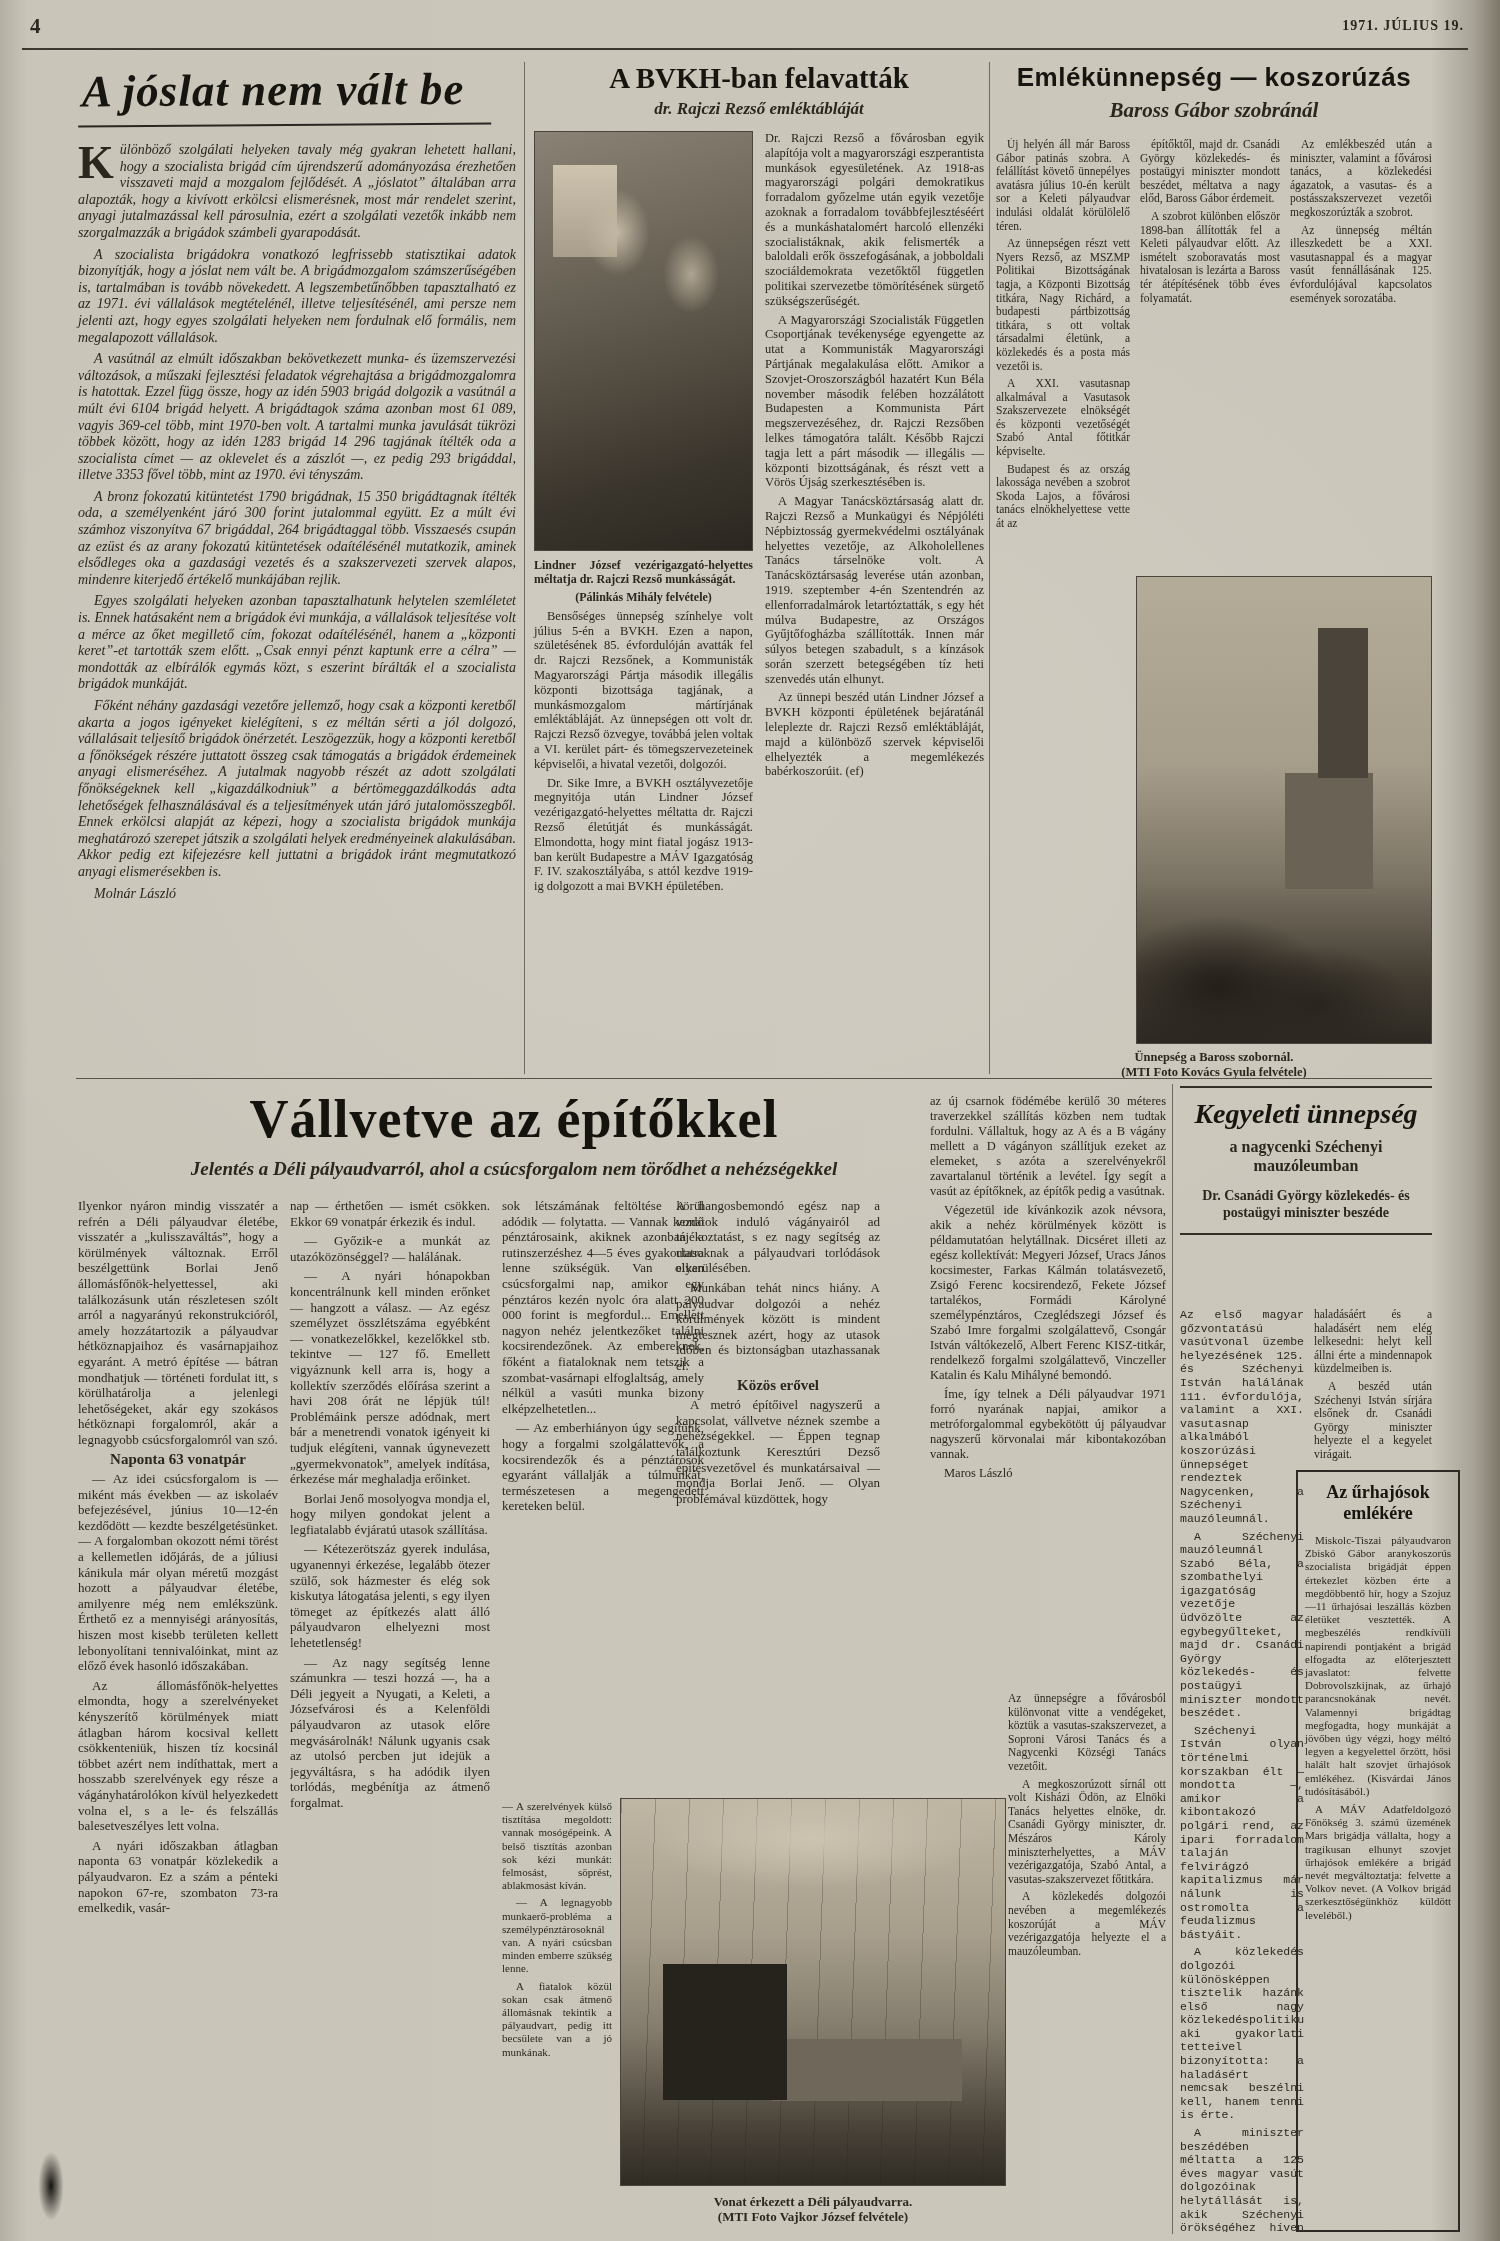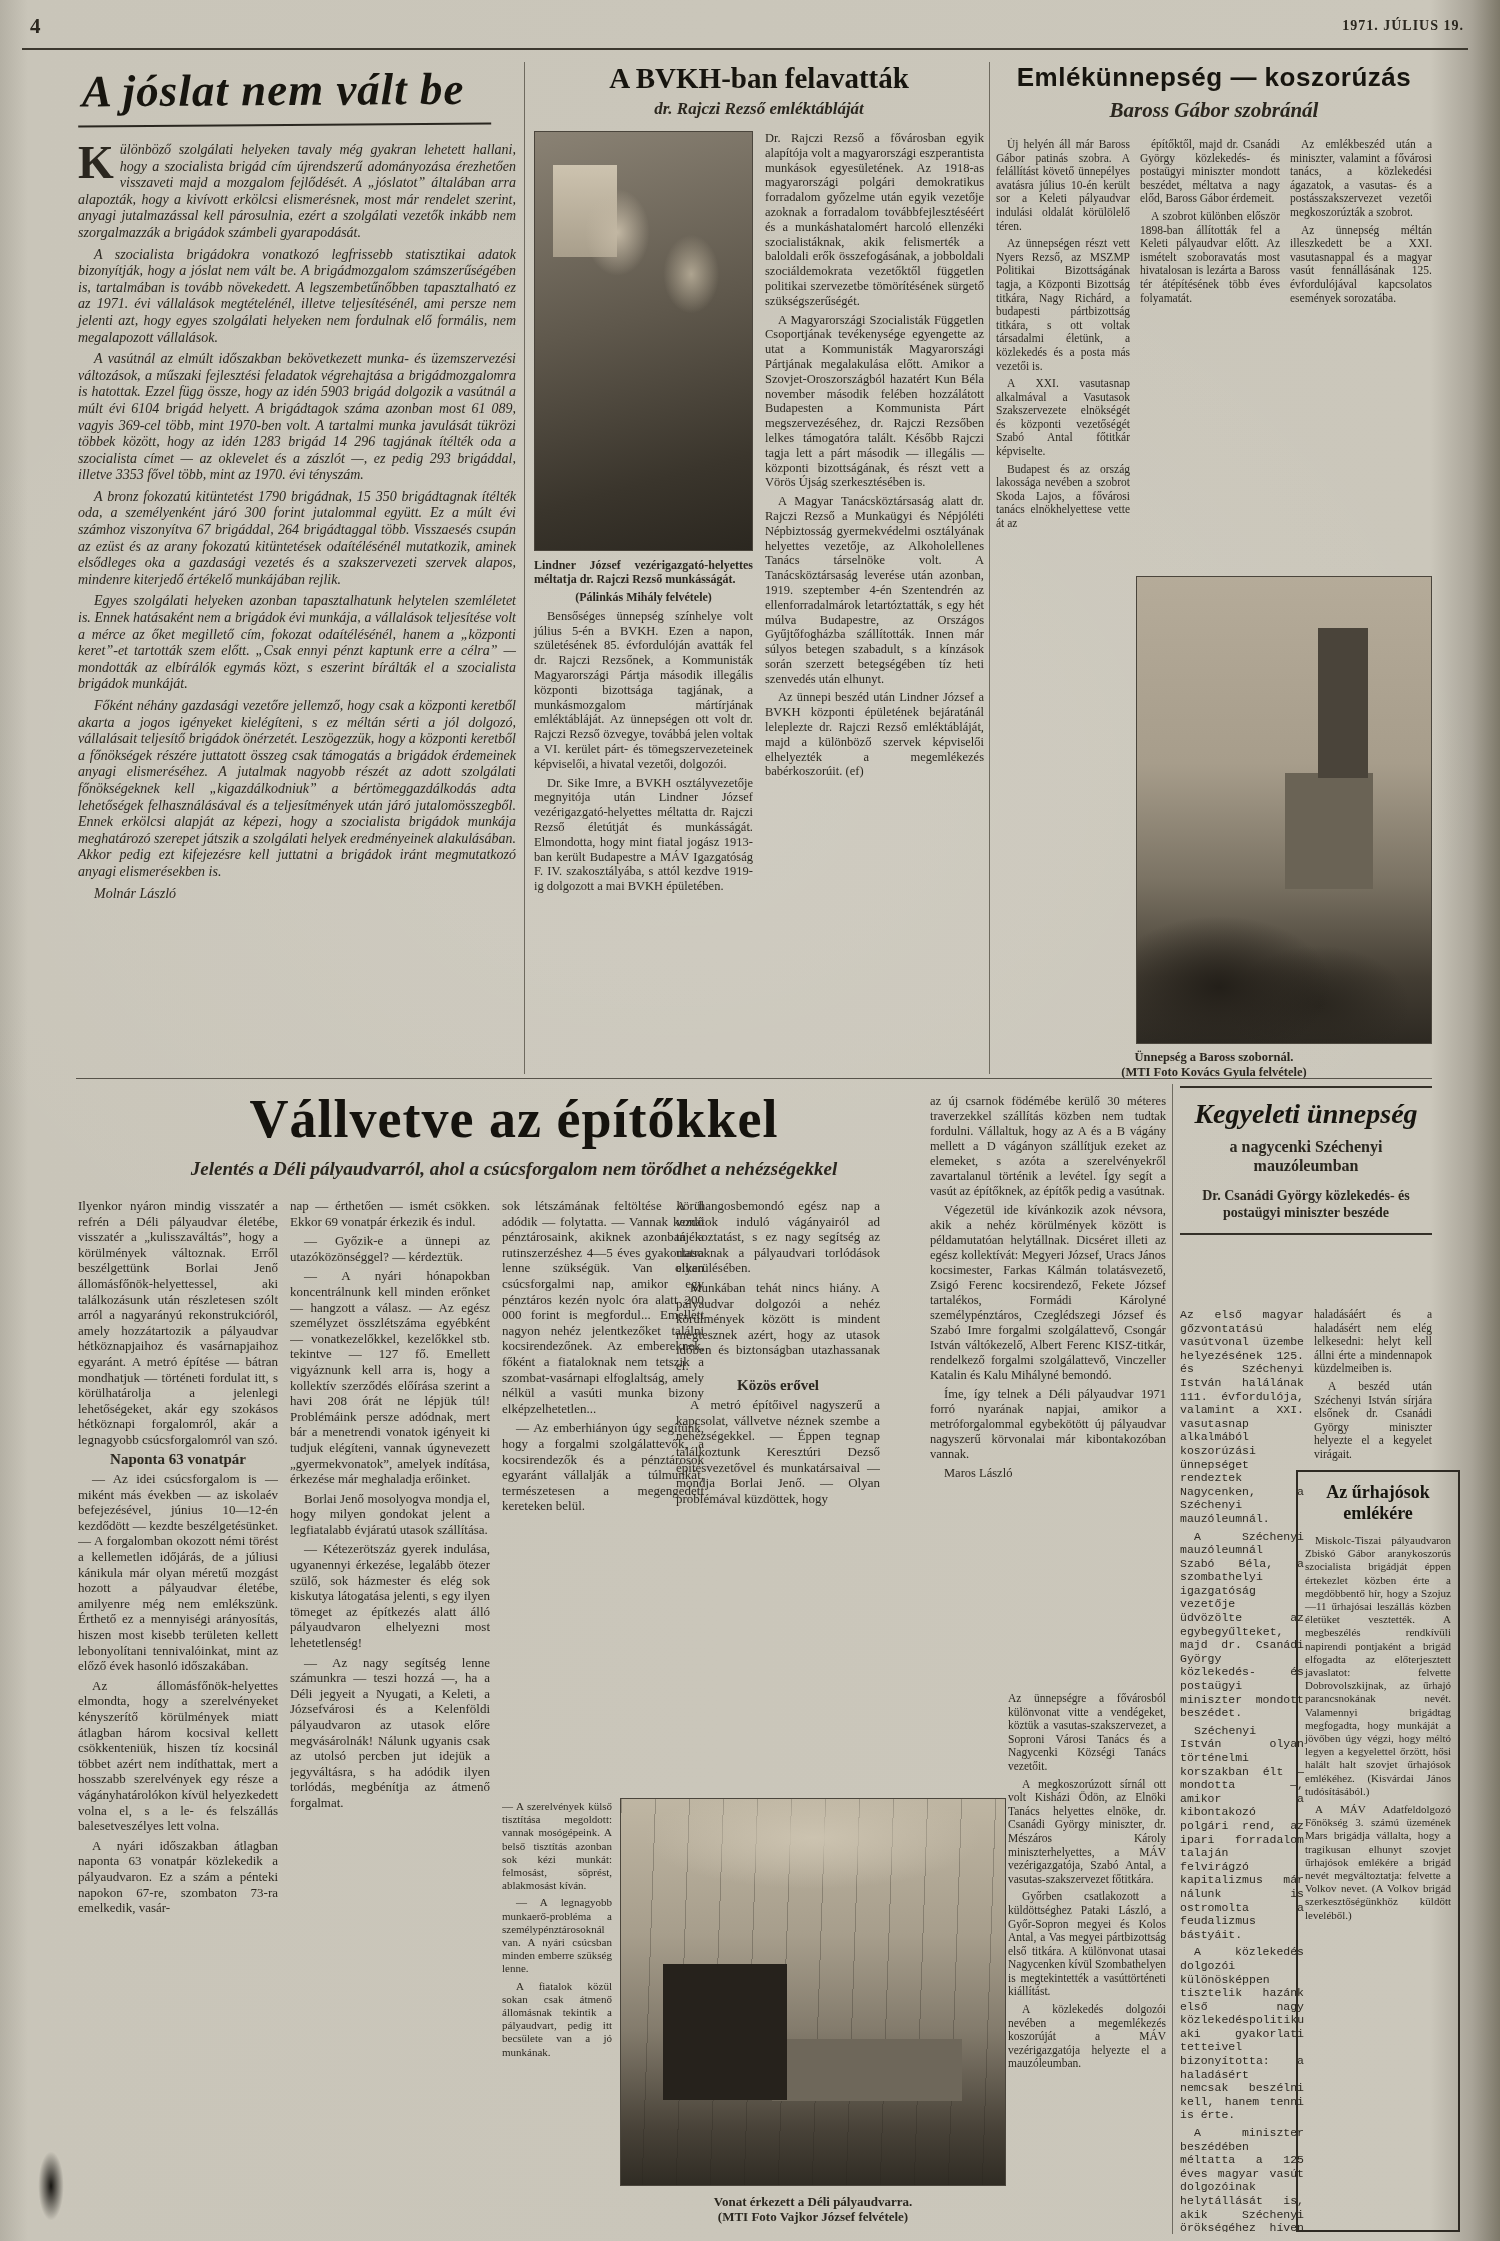--- a/index.html
+++ b/index.html
@@ -215,21 +215,21 @@
   <div class="col vcol v-c1">
     <p class="noindent">Ilyenkor nyáron mindig visszatér a refrén a Déli pályaudvar életébe, visszatér a „kulisszaváltás”, hogy a körülmények változnak. Erről beszélgettünk Borlai Jenő állomásfőnök-helyettessel, aki találkozásunk után részletesen szólt arról a nagyarányú rekonstrukcióról, amely hozzátartozik a pályaudvar hétköznapjaihoz és vasárnapjaihoz egyaránt. A metró építése — bátran mondhatjuk — történeti fordulat itt, s körülhatárolja a jelenlegi lehetőségeket, akár egy szokásos hétköznapi forgalomról, akár a legnagyobb csúcsforgalomról van szó.</p>
     <p class="subhead">Naponta 63 vonatpár</p>
     <p>— Az idei csúcsforgalom is — miként más években — az iskolaév befejezésével, június 10—12-én kezdődött — kezdte beszélgetésünket. — A forgalomban okozott némi törést a kellemetlen időjárás, de a júliusi kánikula már olyan méretű mozgást hozott a pályaudvar életébe, amilyenre még nem emlékszünk. Érthető ez a mennyiségi arányosítás, hiszen most kisebb területen kellett lebonyolítani tennivalóinkat, mint az előző évek hasonló időszakában.</p>
     <p>Az állomásfőnök-helyettes elmondta, hogy a szerelvényeket kényszerítő körülmények miatt átlagban három kocsival kellett csökkenteniük, hiszen tíz kocsinál többet azért nem indíthattak, mert a hosszabb szerelvények egy része a vágányhatárolókon kívül helyezkedett volna el, s a le- és felszállás balesetveszélyes lett volna.</p>
     <p>A nyári időszakban átlagban naponta 63 vonatpár közlekedik a pályaudvaron. Ez a szám a pénteki napokon 67-re, szombaton 73-ra emelkedik, vasár-</p>
   </div>
 
   <div class="col vcol v-c2">
     <p class="noindent">nap — érthetően — ismét csökken. Ekkor 69 vonatpár érkezik és indul.</p>
-    <p>— Győzik-e a ünnepi az utazóközönséggel? — kérdeztük.</p>
+    <p>— Győzik-e a munkát az utazóközönséggel? — halálának.</p>
     <p>— A nyári hónapokban koncentrálnunk kell minden erőnket — hangzott a válasz. — Az egész személyzet összlétszáma egyébként — vonatkezelőkkel, kezelőkkel stb. tekintve — 127 fő. Emellett vigyáznunk kell arra is, hogy a kollektív szerződés előírása szerint a havi 208 órát ne lépjük túl! Problémáink persze adódnak, mert bár a menetrendi vonatok igényeit ki tudjuk elégíteni, vannak úgynevezett „gyermekvonatok”, amelyek indítása, érkezése már meghaladja erőinket.</p>
     <p>Borlai Jenő mosolyogva mondja el, hogy milyen gondokat jelent a legfiatalabb évjáratú utasok szállítása.</p>
     <p>— Kétezerötszáz gyerek indulása, ugyanennyi érkezése, legalább ötezer szülő, sok házmester és elég sok kiskutya látogatása jelenti, s egy ilyen tömeget az építkezés alatt álló pályaudvaron elhelyezni most lehetetlenség!</p>
     <p>— Az nagy segítség lenne számunkra — teszi hozzá —, ha a Déli jegyeit a Nyugati, a Keleti, a Józsefvárosi és a Kelenföldi pályaudvaron az utasok előre megvásárolnák! Nálunk ugyanis csak az utolsó percben jut idejük a jegyváltásra, s ha adódik ilyen torlódás, megbénítja az átmenő forgalmat.</p>
   </div>
 
   <div class="col vcol v-c3a">
     <p class="noindent">sok létszámának feltöltése körül adódik — folytatta. — Vannak kezdő pénztárosaink, akiknek azonban a rutinszerzéshez 4—5 éves gyakorlatra lenne szükségük. Van olyan csúcsforgalmi nap, amikor egy pénztáros kezén nyolc óra alatt 200 000 forint is megfordul... Emellett nagyon nehéz jelentkezőket találni kocsirendezőnek. Az embereknek, főként a fiataloknak nem tetszik a szombat-vasárnapi elfoglaltság, amely nélkül a vasúti munka bizony elképzelhetetlen...</p>
     <p>— Az emberhiányon úgy segítünk, hogy a forgalmi szolgálattevők, a kocsirendezők és a pénztárosok egyaránt vállalják a túlmunkát, természetesen a megengedett kereteken belül.</p>
   </div>
@@ -277,21 +277,20 @@
   </div>
 
   <div class="col kcol k-b">
     <p class="noindent">haladásáért és a haladásért nem elég lelkesedni: helyt kell állni érte a mindennapok küzdelmeiben is.</p>
     <p>A beszéd után Széchenyi István sírjára elsőnek dr. Csanádi György miniszter helyezte el a kegyelet virágait.</p>
   </div>
 
   <div class="col kcol k-cont">
     <p class="noindent">Az ünnepségre a fővárosból különvonat vitte a vendégeket, köztük a vasutas-szakszervezet, a Soproni Városi Tanács és a Nagycenki Községi Tanács vezetőit.</p>
     <p>A megkoszorúzott sírnál ott volt Kisházi Ödön, az Elnöki Tanács helyettes elnöke, dr. Csanádi György miniszter, dr. Mészáros Károly miniszterhelyettes, a MÁV vezérigazgatója, Szabó Antal, a vasutas-szakszervezet főtitkára.</p>
-    <p>Győrben csatlakozott a küldöttséghez Pataki László, a Győr-Sopron megyei és Kolos Antal, a Vas megyei pártbizottság első titkára. A különvonat utasai Nagycenken kívül Szombathelyen is megtekintették a vasúttörténeti kiállítást.</p>
     <p>A közlekedés dolgozói nevében a megemlékezés koszorúját a MÁV vezérigazgatója helyezte el a mauzóleumban.</p>
   </div>
 
   <section class="urh">
     <h2>Az űrhajósok emlékére</h2>
     <p class="noindent">Miskolc-Tiszai pályaudvaron Zbiskó Gábor aranykoszorús szocialista brigádját éppen értekezlet közben érte a megdöbbentő hír, hogy a Szojuz—11 űrhajósai leszállás közben életüket vesztették. A megbeszélés rendkívüli napirendi pontjaként a brigád elfogadta az előterjesztett javaslatot: felvette Dobrovolszkijnak, az űrhajó parancsnokának nevét. Valamennyi brigádtag megfogadta, hogy munkáját a jövőben úgy végzi, hogy méltó legyen a kegyelettel őrzött, hősi halált halt szovjet űrhajósok emlékéhez. (Kisvárdai János tudósításából.)</p>
     <p>A MÁV Adatfeldolgozó Főnökség 3. számú üzemének Mars brigádja vállalta, hogy a tragikusan elhunyt szovjet űrhajósok emlékére a brigád nevét megváltoztatja: felvette a Volkov nevet. (A Volkov brigád szerkesztőségünkhöz küldött leveléből.)</p>
   </section>
 
   <div class="edge-blob"></div>

